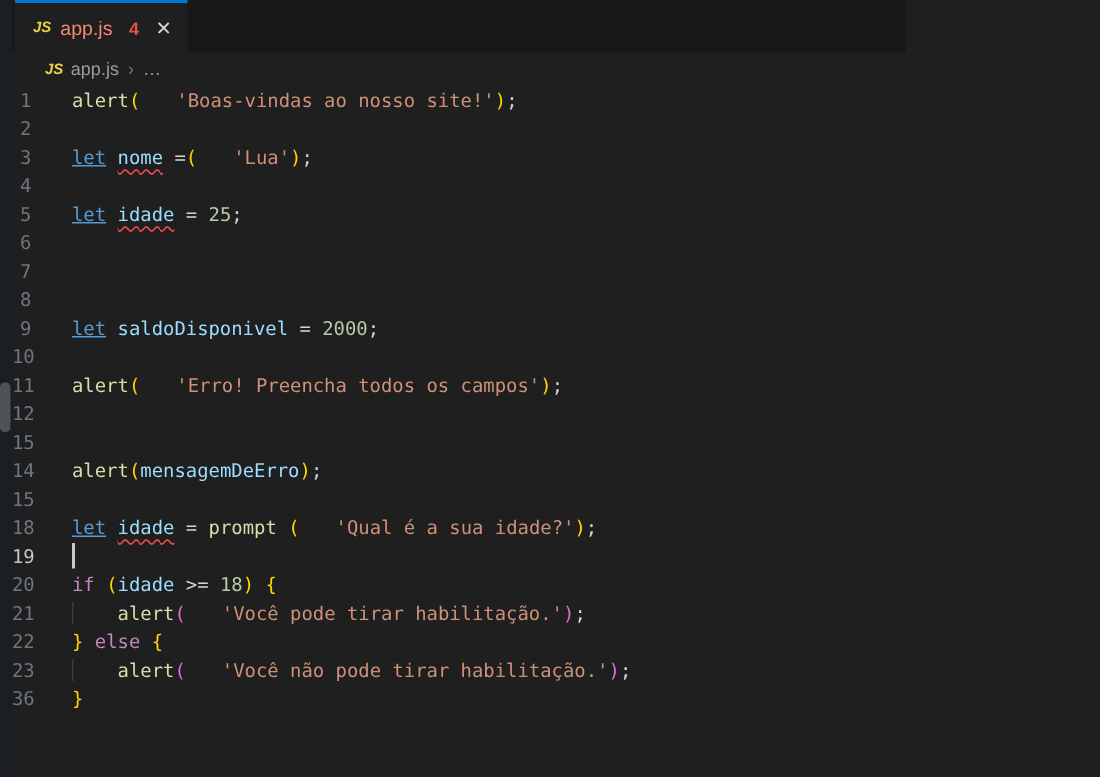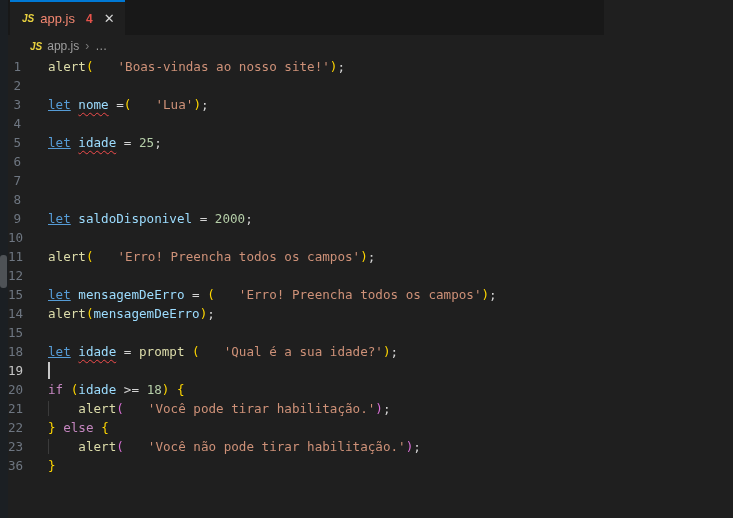--- a/index.html
+++ b/index.html
@@ -155,21 +155,20 @@
         <div class="line">
           <div class="ln">11</div>
           <div class="code"><span class="fn">alert</span><span class="b1">(</span><span class="str">'Erro! Preencha todos os campos'</span><span class="b1">)</span><span class="op">;</span></div>
         </div>
         <div class="line">
           <div class="ln">12</div>
           <div class="code"></div>
         </div>
         <div class="line">
           <div class="ln">15</div>
-          <div class="code"><span class="kw">let</span><span class="op"> </span><span class="var">mensagemDeErro</span><span class="op"> = </span><span class="b1">(</span><span class="str">'Erro! Preencha todos os campos'</span><span class="b1">)</span><span class="op">;</span></div>
         </div>
         <div class="line">
           <div class="ln">14</div>
           <div class="code"><span class="fn">alert</span><span class="b1">(</span><span class="var">mensagemDeErro</span><span class="b1">)</span><span class="op">;</span></div>
         </div>
         <div class="line">
           <div class="ln">15</div>
           <div class="code"></div>
         </div>
         <div class="line">

